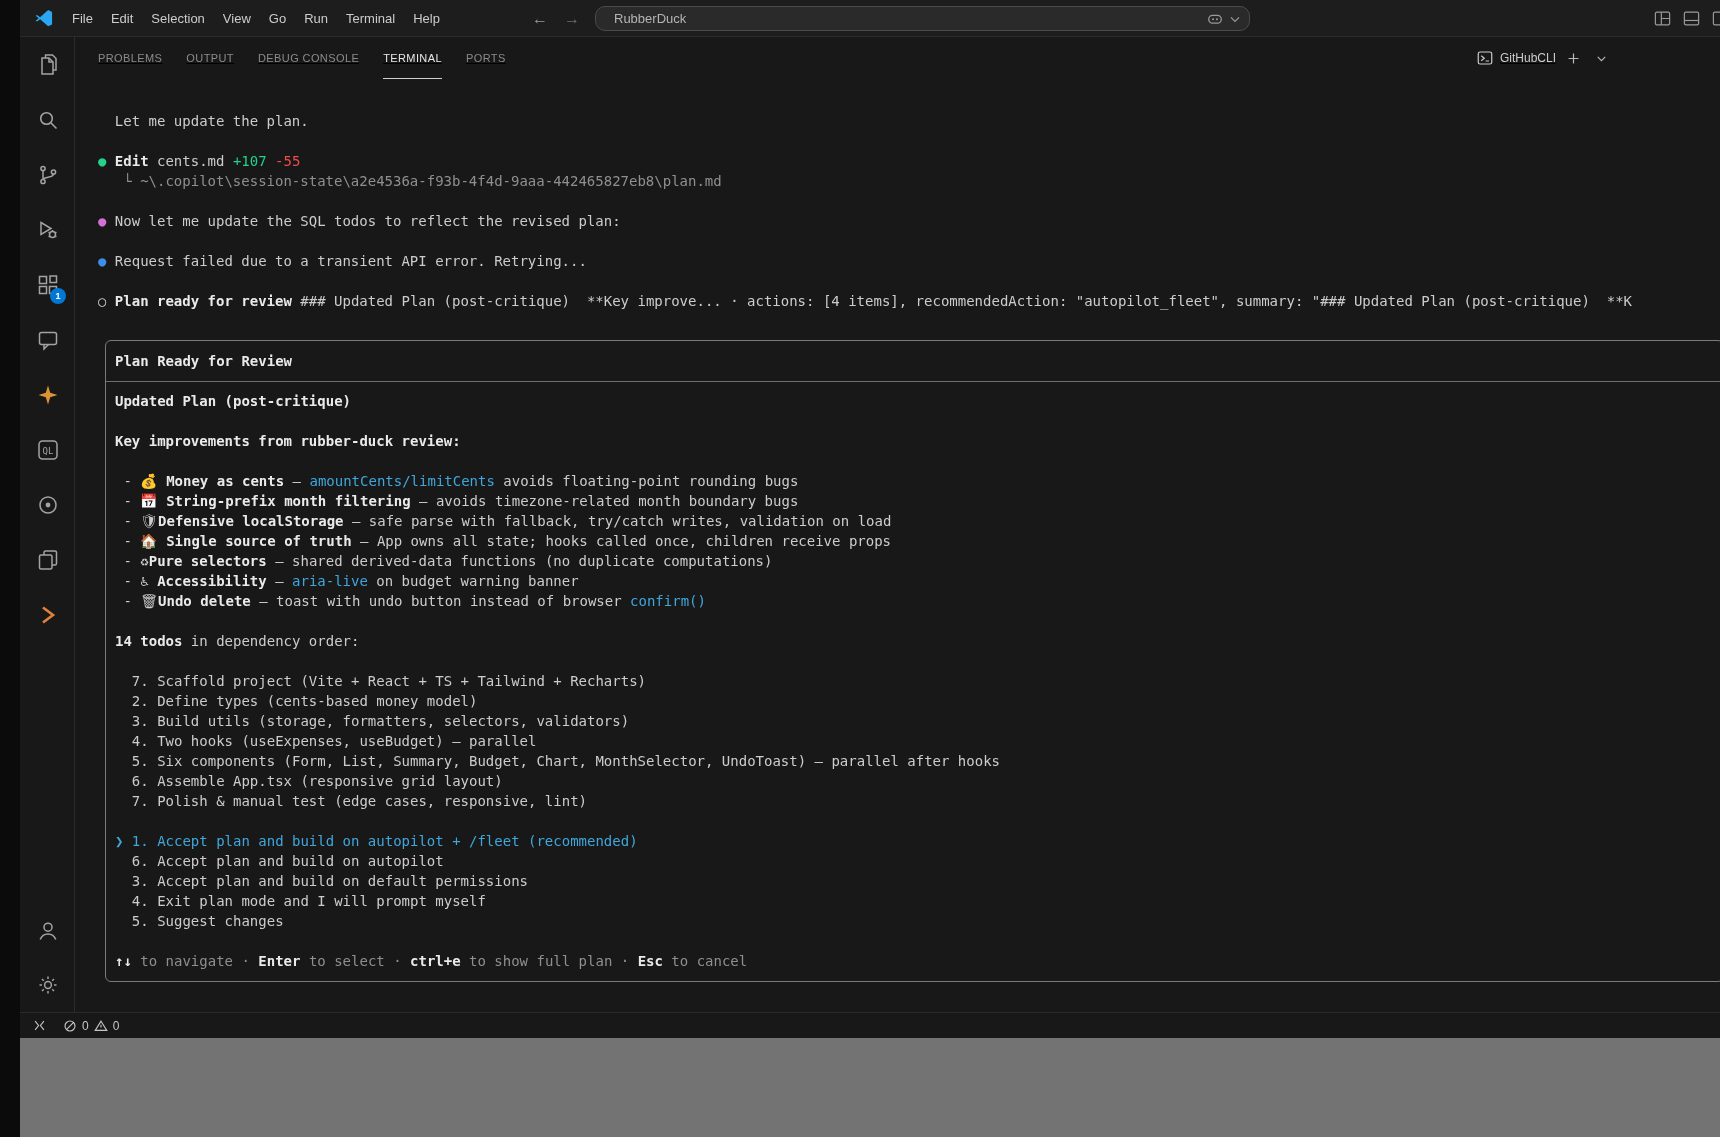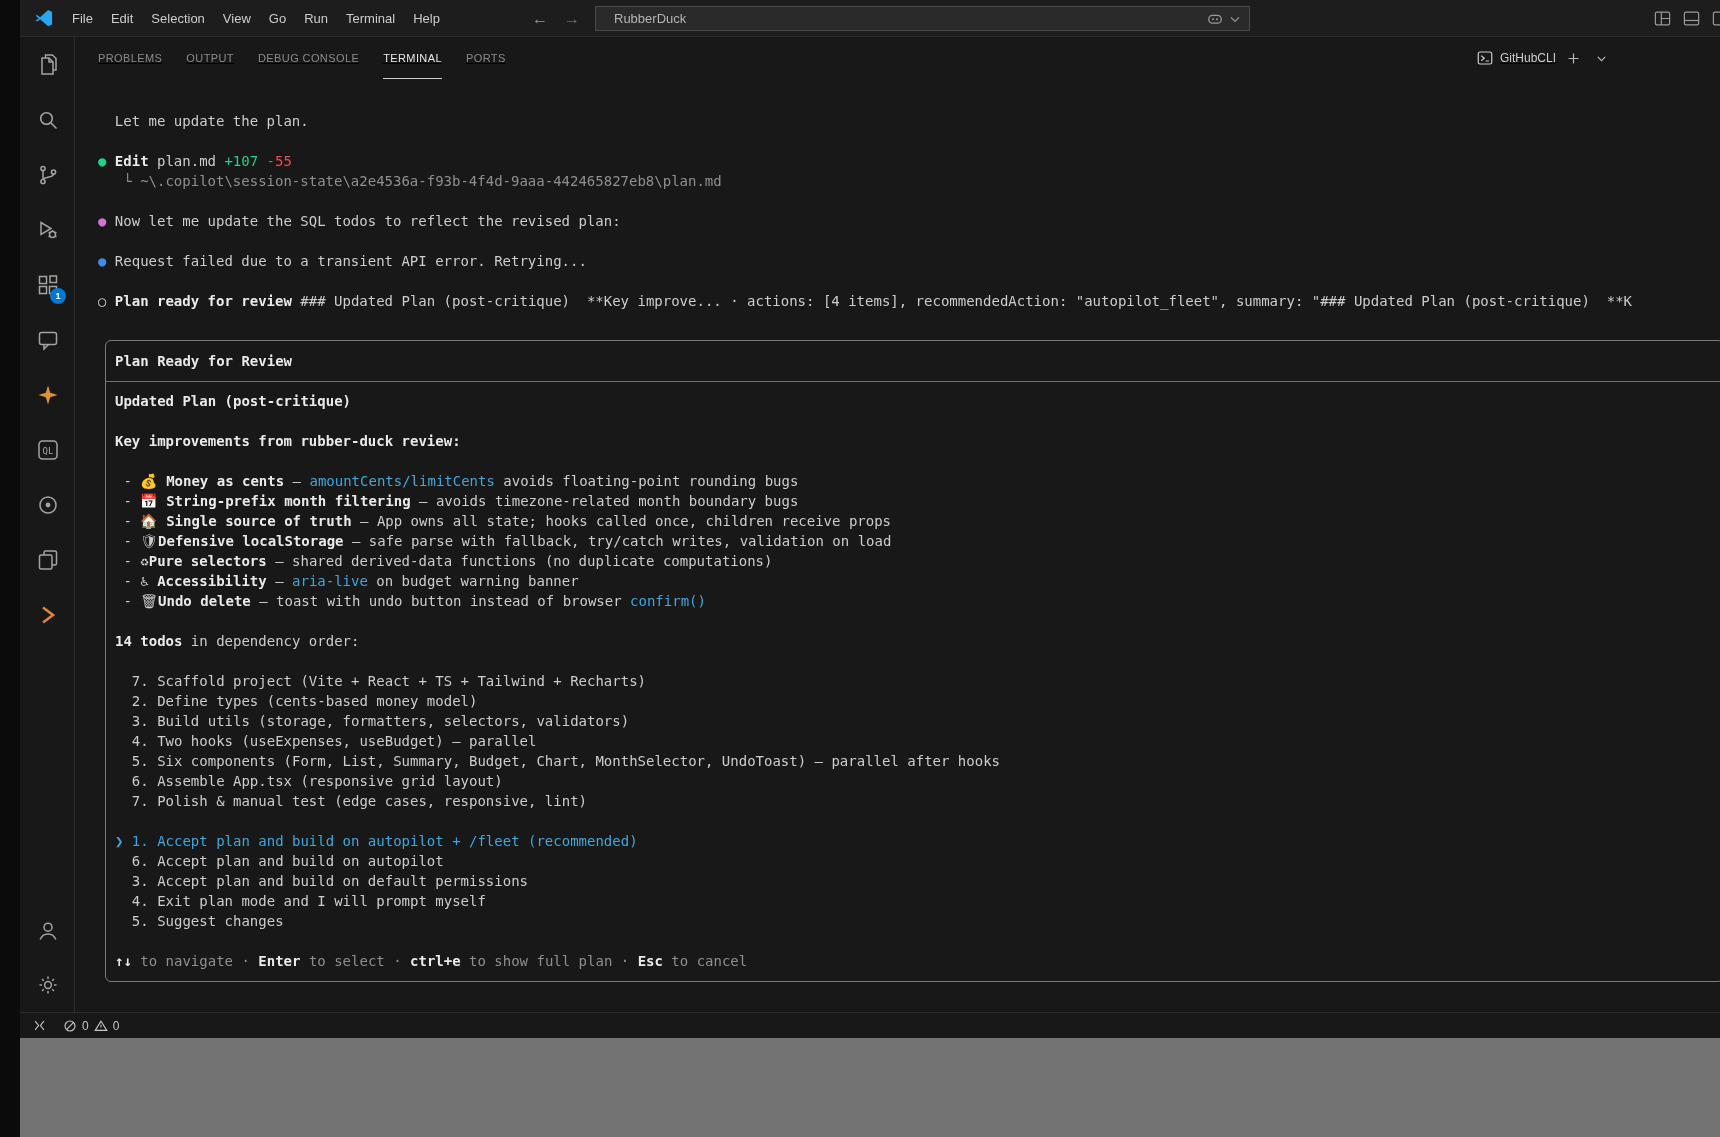--- a/index.html
+++ b/index.html
@@ -7,21 +7,21 @@
   .screen { position:relative; width:1720px; height:1137px; background:#737373; overflow:hidden;margin-left:20px; }
   .window { position:absolute; top:0; left:0; width:1720px; height:1038px; background:#181818; display:flex; flex-direction:column; }
 
   
   .titlebar { position:relative; flex:none; height:37px; background:#1d1d1d; border-bottom:1px solid #2b2b2b; display:flex; align-items:center; }
   .logo { margin-left:13px; width:22px; height:22px; display:flex; align-items:center; justify-content:center; }
   .menubar { display:flex; margin-left:8px; }
   .menu-item { color:#cccccc; font-size:13px; padding:4px 9px; border-radius:5px; cursor:default; }
   .nav-arrows { position:absolute; left:512px; top:0; height:37px; display:flex; align-items:center; gap:16px; color:#9a9a9a; font-size:16px; }
   .nav-arrows .dim { color:#6d6d6d; }
-  .command-center { position:absolute; left:575px; top:6px; width:655px; height:25px; background:#2a2a2a; border:1px solid #4a4a4a; border-radius:0; display:flex; align-items:center; color:#b4b4b4; font-size:13px; padding:0 6px 0 18px; }
+  .command-center { position:absolute; left:575px; top:6px; width:655px; height:25px; background:#2a2a2a; border:1px solid #4a4a4a; border-radius:10px; display:flex; align-items:center; color:#b4b4b4; font-size:13px; padding:0 6px 0 18px; }
   .cc-text { flex:1; }
   .cc-icons { display:flex; align-items:center; gap:2px; color:#9a9a9a; }
   .titlebar-right { position:absolute; right:10px; top:0; height:37px; display:flex; align-items:center; gap:10px; color:#9a9a9a; }
 
   
   .workbench { flex:1; display:flex; min-height:0; }
   .activitybar { flex:none; width:55px; background:#181818; border-right:1px solid #2b2b2b; display:flex; flex-direction:column; justify-content:space-between; align-items:center; }
   .ab-group { display:flex; flex-direction:column; width:100%; }
   .ab-item { position:relative; width:55px; height:55px; display:flex; align-items:center; justify-content:center; color:#a3a3a3; cursor:pointer; }
   .ab-item.bottom { height:54px; }
@@ -236,42 +236,42 @@
                   <path d="M6 9.5l6 6 6-6"></path>
                 </svg>
             </span>
           </div>
         </div>
 
         <div class="terminal-body">
           <div id="term-lines">
               <div class="tline"><span class="seg-p">  Let me update the plan.</span></div>
               <div class="tline"></div>
-              <div class="tline"><span class="seg-g">● </span><span class="seg-b">Edit</span><span class="seg-p"> plan.md </span><span class="seg-g">+107</span><span class="seg-p"> </span><span class="seg-r">-55</span></div>
+              <div class="tline"><span class="seg-g">● </span><span class="seg-b">Edit</span><span class="seg-p"> cents.md </span><span class="seg-g">+107</span><span class="seg-p"> </span><span class="seg-r">-55</span></div>
               <div class="tline"><span class="seg-d">   └ ~\.copilot\session-state\a2e4536a-f93b-4f4d-9aaa-442465827eb8\plan.md</span></div>
               <div class="tline"></div>
               <div class="tline"><span class="seg-m">● </span><span class="seg-p">Now let me update the SQL todos to reflect the revised plan:</span></div>
               <div class="tline"></div>
               <div class="tline"><span class="seg-bl">● </span><span class="seg-p">Request failed due to a transient API error. Retrying...</span></div>
               <div class="tline"></div>
               <div class="tline"><span class="seg-p">○ </span><span class="seg-b">Plan ready for review</span><span class="seg-p"> ### Updated Plan (post-critique)  **Key improve... · actions: [4 items], recommendedAction: "autopilot_fleet", summary: "### Updated Plan (post-critique)  **K</span></div>
               <div class="tline"></div>
             </div>
           <div class="plan-box">
             <div id="box-lines">
                 <div class="tline"><span class="seg-b">Plan Ready for Review</span></div>
                 <div class="tline divider"></div>
                 <div class="tline"><span class="seg-b">Updated Plan (post-critique)</span></div>
                 <div class="tline"></div>
                 <div class="tline"><span class="seg-b">Key improvements from rubber-duck review:</span></div>
                 <div class="tline"></div>
                 <div class="tline"><span class="seg-p"> - 💰 </span><span class="seg-b">Money as cents</span><span class="seg-p"> — </span><span class="seg-a">amountCents/limitCents</span><span class="seg-p"> avoids floating-point rounding bugs</span></div>
                 <div class="tline"><span class="seg-p"> - 📅 </span><span class="seg-b">String-prefix month filtering</span><span class="seg-p"> — avoids timezone-related month boundary bugs</span></div>
+                <div class="tline"><span class="seg-p"> - 🛡</span><span class="seg-b">Defensive localStorage</span><span class="seg-p"> — safe parse with fallback, try/catch writes, validation on load</span></div>
                 <div class="tline"><span class="seg-p"> - 🏠 </span><span class="seg-b">Single source of truth</span><span class="seg-p"> — App owns all state; hooks called once, children receive props</span></div>
-                <div class="tline"><span class="seg-p"> - 🛡</span><span class="seg-b">Defensive localStorage</span><span class="seg-p"> — safe parse with fallback, try/catch writes, validation on load</span></div>
                 <div class="tline"><span class="seg-p"> - ♻</span><span class="seg-b">Pure selectors</span><span class="seg-p"> — shared derived-data functions (no duplicate computations)</span></div>
                 <div class="tline"><span class="seg-p"> - ♿ </span><span class="seg-b">Accessibility</span><span class="seg-p"> — </span><span class="seg-a">aria-live</span><span class="seg-p"> on budget warning banner</span></div>
                 <div class="tline"><span class="seg-p"> - 🗑</span><span class="seg-b">Undo delete</span><span class="seg-p"> — toast with undo button instead of browser </span><span class="seg-a">confirm()</span></div>
                 <div class="tline"></div>
                 <div class="tline"><span class="seg-b">14 todos</span><span class="seg-p"> in dependency order:</span></div>
                 <div class="tline"></div>
                 <div class="tline"><span class="seg-p">  7. Scaffold project (Vite + React + TS + Tailwind + Recharts)</span></div>
                 <div class="tline"><span class="seg-p">  2. Define types (cents-based money model)</span></div>
                 <div class="tline"><span class="seg-p">  3. Build utils (storage, formatters, selectors, validators)</span></div>
                 <div class="tline"><span class="seg-p">  4. Two hooks (useExpenses, useBudget) — parallel</span></div>

